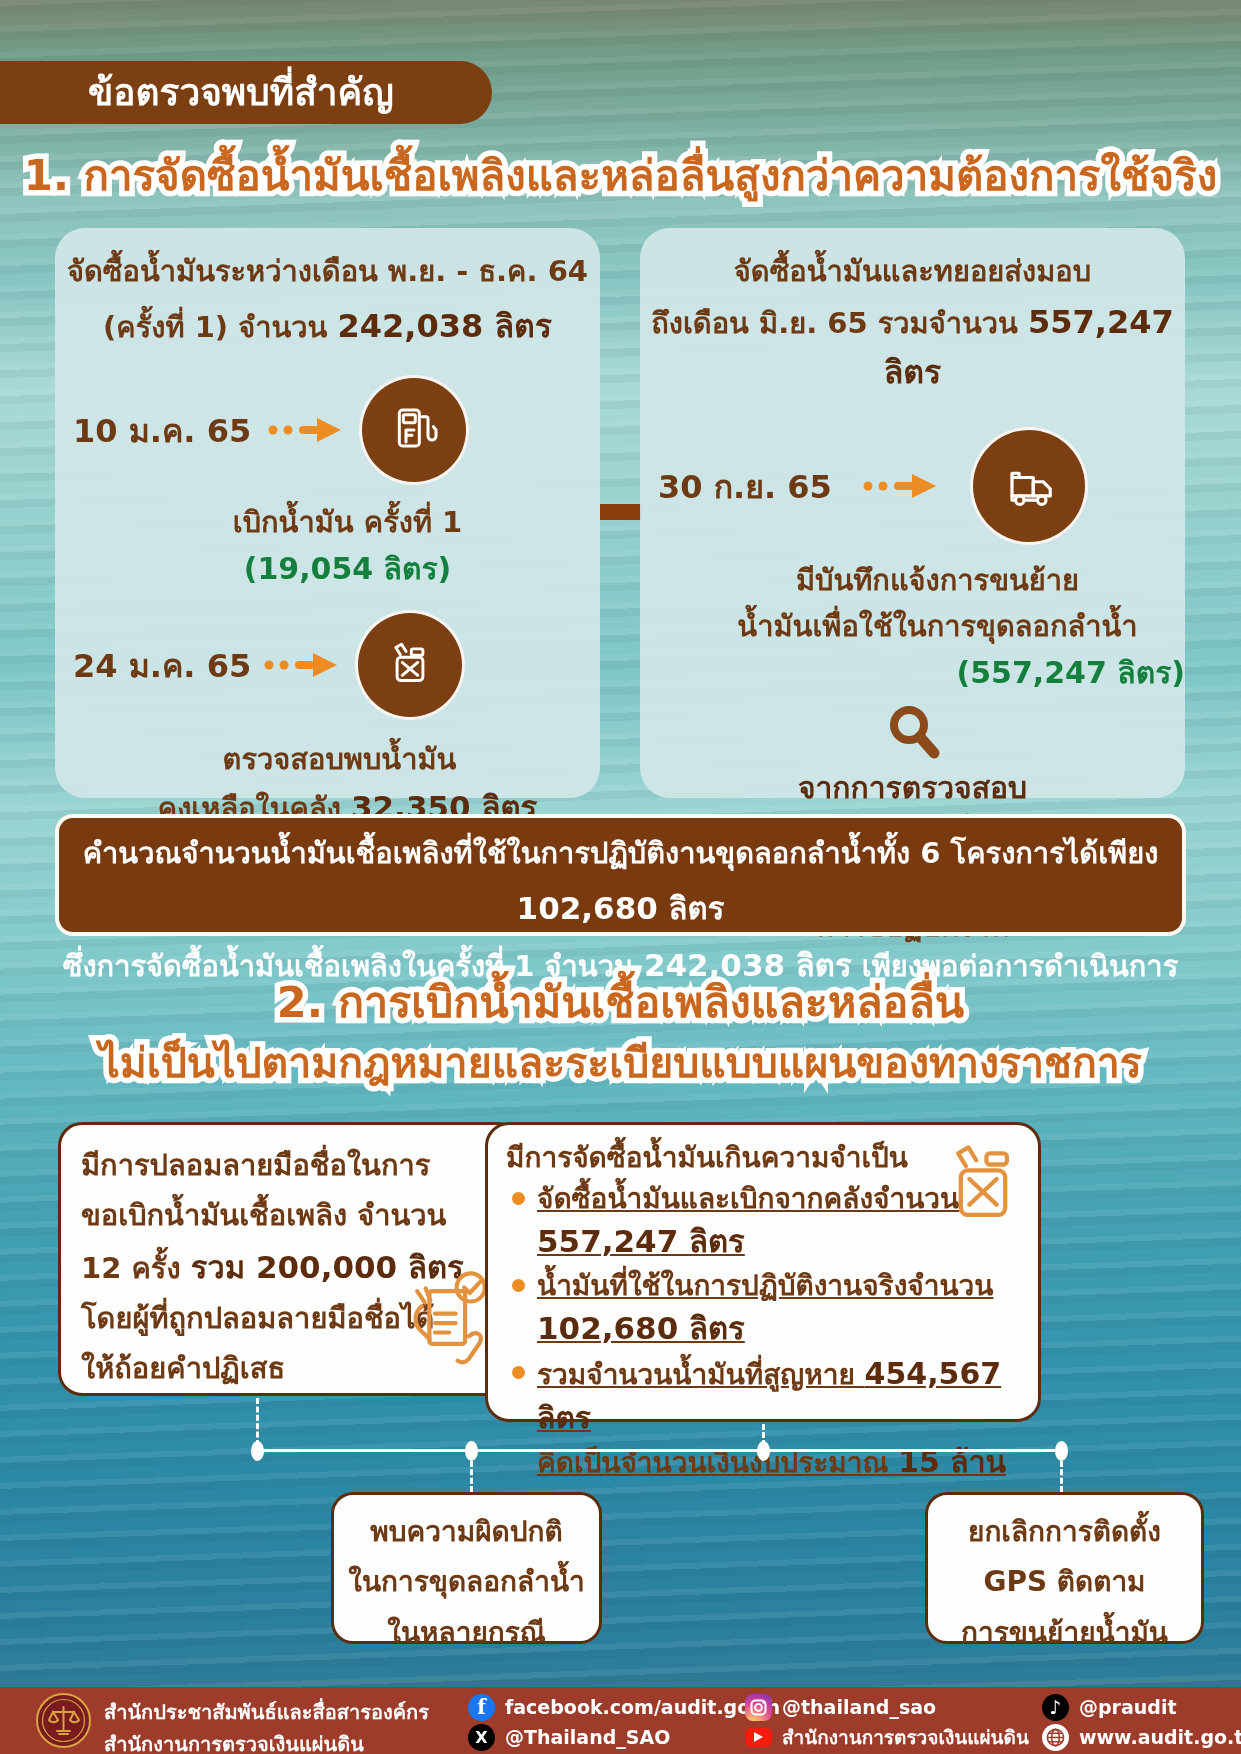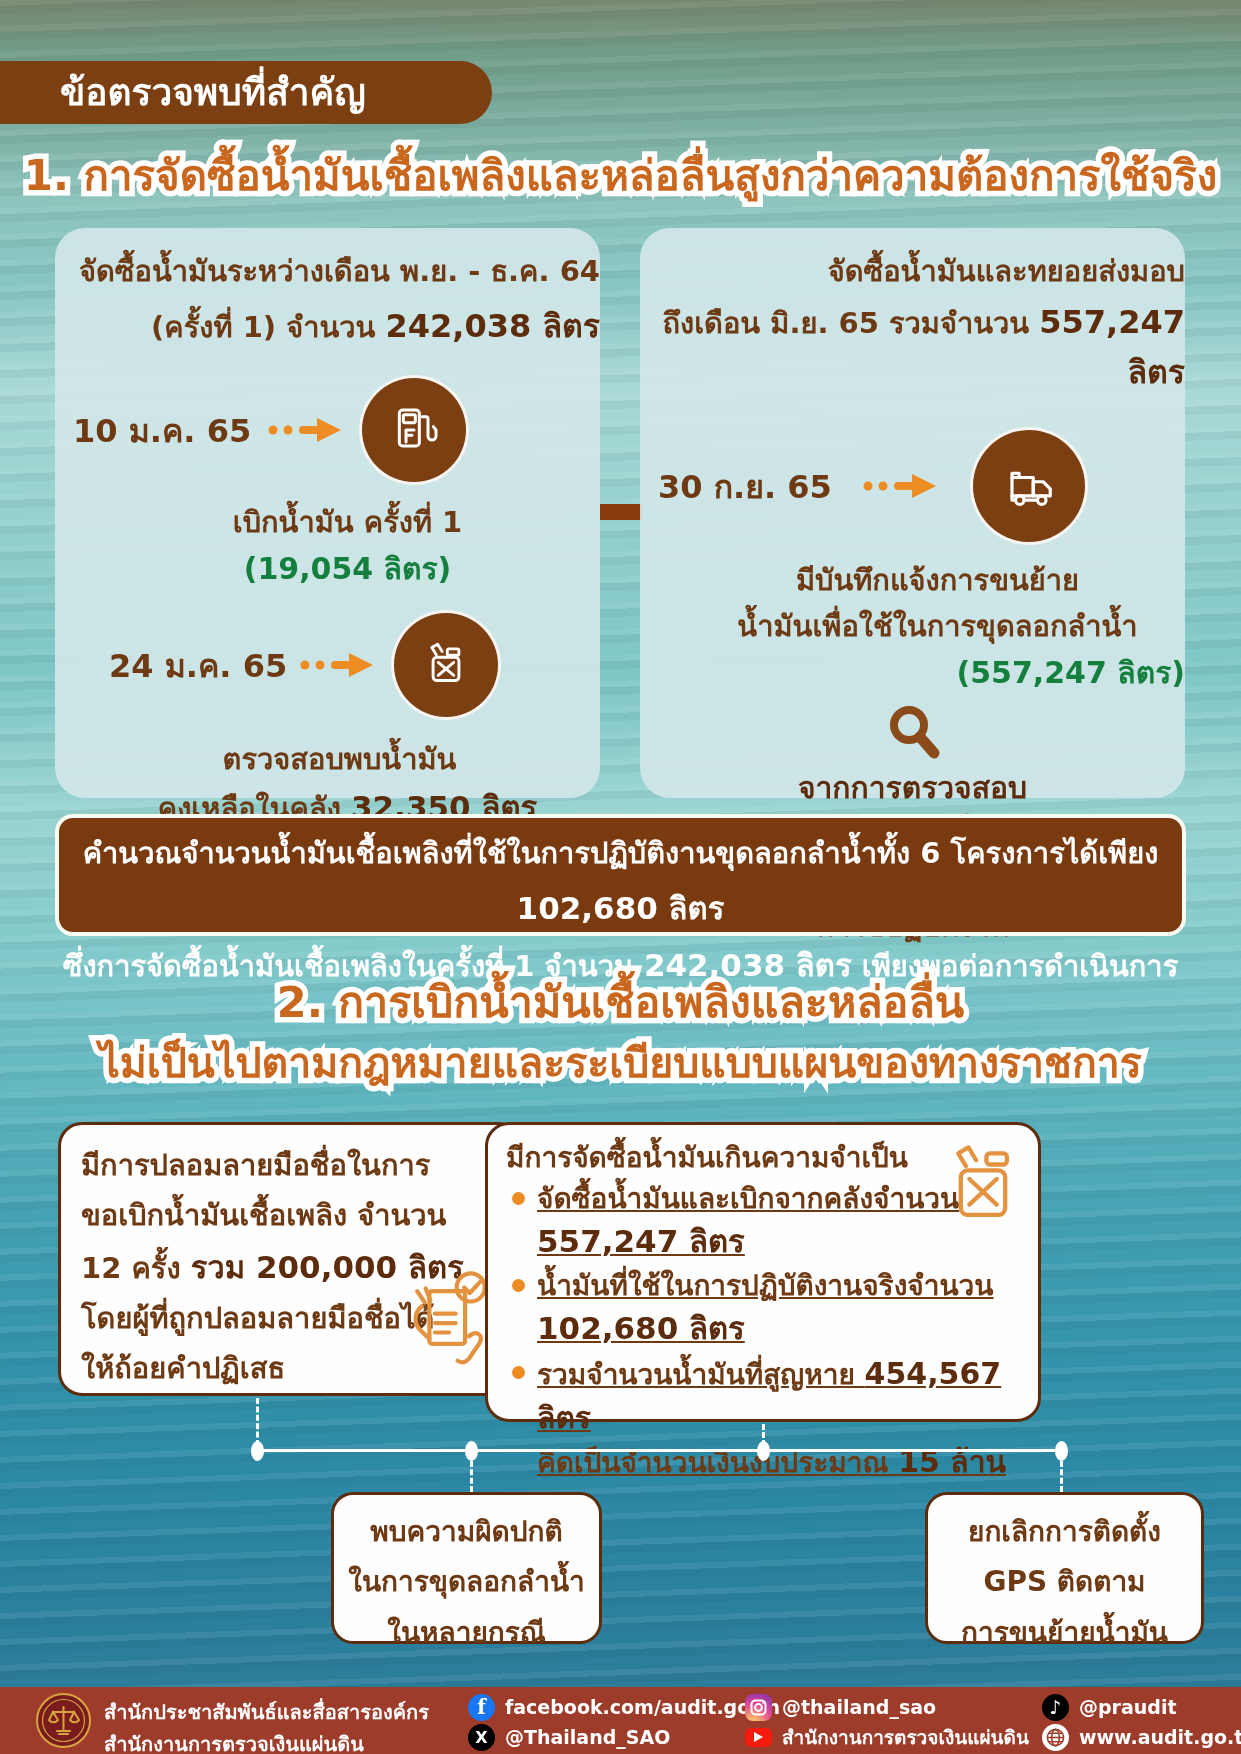--- a/index.html
+++ b/index.html
@@ -13,37 +13,37 @@
         #99d4d2 46%, #83cacb 54%, #62b7c0 62%, #42a0b2 70%,
         #3292ab 78%, #2b87a4 86%, #2b7f9d 93%, #2f7a96 100%);
   }
   .page::before{content:"";position:absolute;inset:0;pointer-events:none;
     background:linear-gradient(180deg, rgba(120,90,45,0.28) 0%, rgba(120,90,45,0.12) 6%, rgba(120,90,45,0) 11%);}
   .abs{position:absolute;}
 
   
   .badge{left:0;top:61px;width:492px;height:63px;background:#7c3f12;
     border-radius:0 32px 32px 0;color:#fff;font-size:37px;font-weight:800;
-    line-height:63px;padding-left:60px;box-sizing:border-box;}
+    line-height:63px;padding-left:88px;box-sizing:border-box;}
 
   
   .otitle{width:1241px;text-align:center;color:#c9671e;font-weight:800;z-index:1;}
   .otitle::before{content:attr(data-text);position:absolute;inset:0;color:#fff;
     -webkit-text-stroke:11px #fff;z-index:-1;
     text-shadow:0 4px 2px rgba(92,44,12,.45),0 -3px 2px rgba(92,44,12,.3),4px 0 2px rgba(92,44,12,.3),-4px 0 2px rgba(92,44,12,.3);}
   .t1{top:142px;font-size:42px;}
   .t2a{top:968px;font-size:43px;}
   .t2b{top:1030px;font-size:41px;}
 
   
   .card1{background:rgba(209,230,231,0.93);border-radius:30px;box-sizing:border-box;
     color:#6e3a14;text-align:center;}
   .cardL{left:55px;top:228px;width:545px;height:570px;}
   .cardR{left:640px;top:228px;width:545px;height:570px;}
-  .c1-h{font-size:29px;font-weight:600;margin-top:6px;text-align:right;}
+  .c1-h{font-size:29px;font-weight:600;margin-top:6px;}
   .bold{font-weight:800;color:#5c2c0c;}
   .row{display:flex;align-items:center;justify-content:flex-start;padding-left:18px;}
   .date{font-size:32px;font-weight:600;white-space:nowrap;}
   .circle-icon{width:104px;height:104px;border-radius:50%;background:#7c3f12;
     border:3px solid rgba(255,255,255,0.95);display:flex;align-items:center;justify-content:center;flex:0 0 auto;}
   .cap{font-size:29px;font-weight:600;}
   .capb{font-size:30px;font-weight:800;color:#15803d;}
   .connector{left:600px;top:504px;width:42px;height:16px;background:#8a3c0c;}
 
   
@@ -110,21 +110,21 @@
           <rect x="26" y="18" width="30" height="54" rx="5"></rect>
           <rect x="32" y="25" width="18" height="12" rx="2"></rect>
           <path d="M36 48 h12 M36 48 v18 M36 56 h9"></path>
           <path d="M60 28 h6 a3 3 0 0 1 3 3 v26 a6 6 0 0 0 12 0 v-9 l-4 -5"></path>
         </svg>
       </div>
     </div>
     <div class="cap" style="margin-top:14px;padding-left:40px;">เบิกน้ำมัน ครั้งที่ 1</div>
     <div class="capb" style="padding-left:40px;">(19,054 ลิตร)</div>
 
-    <div class="row" style="margin-top:18px;margin-left:36px;">
+    <div class="row" style="margin-top:18px;">
       <span class="date">24 ม.ค. 65</span>
       <svg width="78" height="28" viewBox="0 0 78 28" style="margin:0 14px 0 12px;">
         <circle cx="6" cy="14" r="4.5" fill="#ee8c24"></circle>
           <circle cx="21" cy="14" r="4.5" fill="#ee8c24"></circle>
         <rect x="32" y="10" width="20" height="8" rx="4" fill="#ee8c24"></rect>
           <polygon points="50,2 74,14 50,26" fill="#ee8c24"></polygon>
       </svg>
       <div class="circle-icon">
         <svg width="62" height="62" viewBox="0 0 96 96" fill="none" stroke="#fff" stroke-width="4.5" stroke-linecap="round" stroke-linejoin="round">
           <rect x="28" y="36" width="40" height="36" rx="6"></rect>

